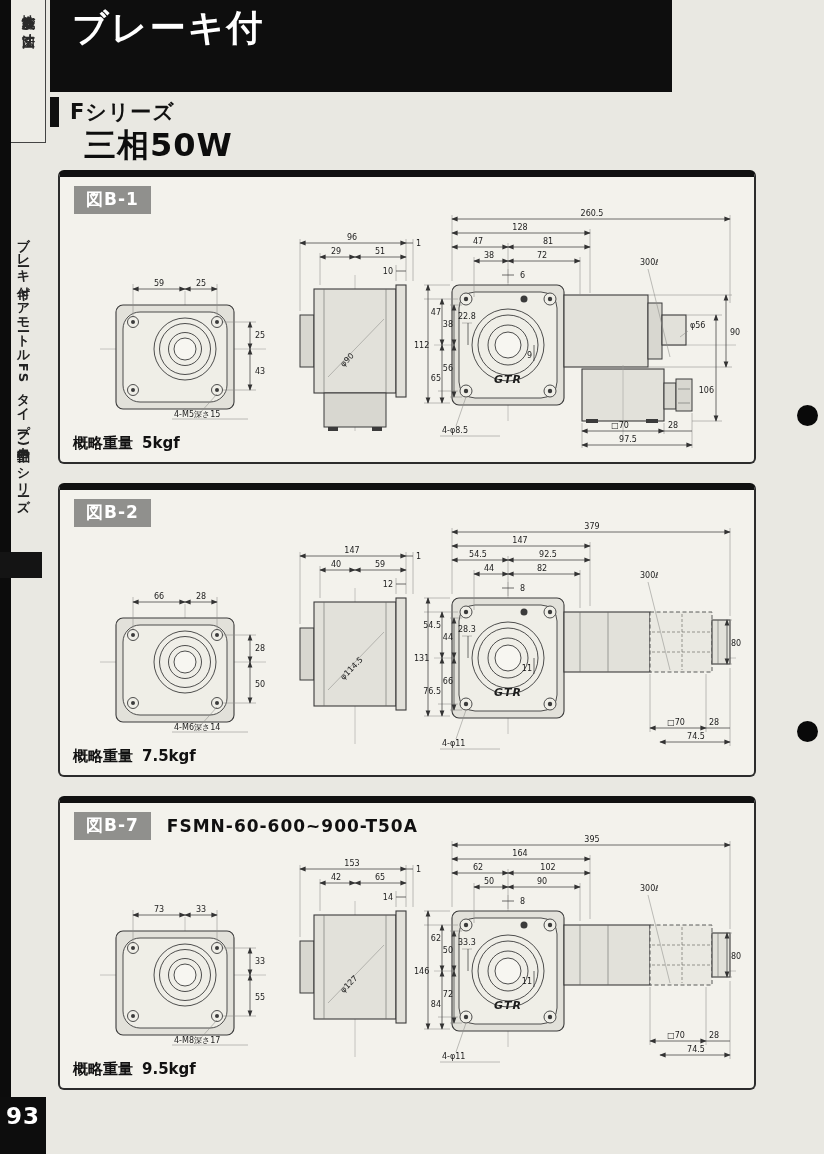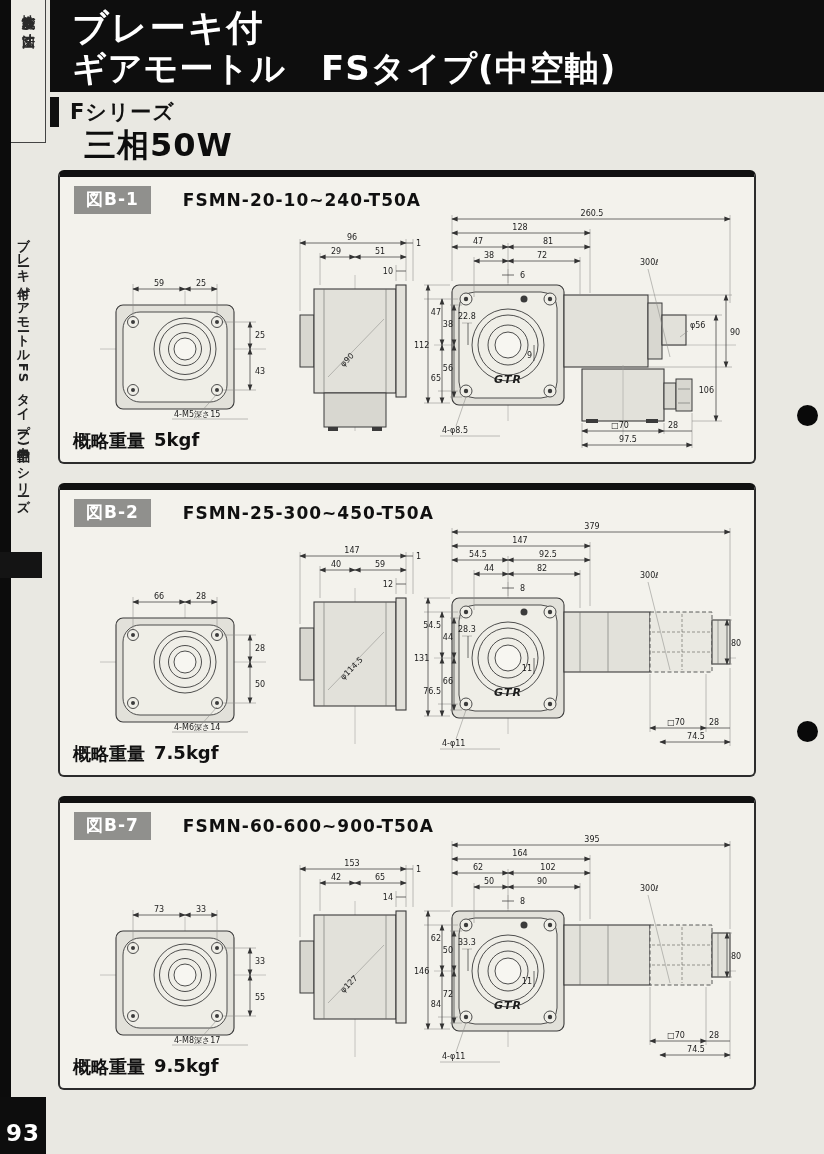--- a/index.html
+++ b/index.html
@@ -10,49 +10,49 @@
     color:#1a1a1a;
   }
   
   .left-strip{position:absolute;left:0;top:0;width:11px;height:1154px;background:#0c0c0c;}
   .corner-tab{
     position:absolute;left:11px;top:0;width:35px;height:143px;background:#edece6;
     border-right:1.5px solid #444;border-bottom:1.5px solid #444;box-sizing:border-box;
     display:flex;justify-content:center;padding-top:4px;
   }
   .corner-tab span{writing-mode:vertical-rl;font-size:13px;font-weight:bold;color:#2a2a2a;letter-spacing:1px;}
-  .banner{position:absolute;left:50px;top:0;width:774px;height:92px;background:#0e0e0e;color:#fff;}
+  .banner{position:absolute;left:50px;top:0;width:622px;height:92px;background:#0e0e0e;color:#fff;}
   .banner .l1{position:absolute;left:22px;top:4px;font-size:36px;font-weight:bold;letter-spacing:2px;}
   .banner .l2{position:absolute;left:22px;top:46px;font-size:34px;font-weight:bold;letter-spacing:1px;}
   .series-row{position:absolute;left:50px;top:97px;height:30px;display:flex;align-items:center;}
   .series-bar{width:9px;height:30px;background:#101010;margin-right:11px;}
   .series-label{font-size:21px;font-weight:bold;color:#111;letter-spacing:1px;}
   .section-title{position:absolute;left:84px;top:124px;font-size:32px;font-weight:bold;color:#0d0d0d;letter-spacing:1px;}
   .side-text{
     position:absolute;left:14px;top:228px;height:332px;
     writing-mode:vertical-rl;font-size:13px;font-weight:bold;color:#222;letter-spacing:1px;
   }
   .side-tab-black{position:absolute;left:0;top:552px;width:42px;height:26px;background:#141414;}
   .reg-dot{position:absolute;left:797px;width:21px;height:21px;border-radius:50%;background:#090909;}
   .reg-dot.d1{top:405px;} .reg-dot.d2{top:721px;}
   .page-num{
     position:absolute;left:0;top:1097px;width:46px;height:57px;background:#0d0d0d;color:#fff;
-    display:flex;justify-content:center;align-items:flex-start;padding-top:23px;box-sizing:border-box;
+    display:flex;justify-content:center;align-items:flex-start;padding-top:6px;box-sizing:border-box;
     font-size:23px;font-weight:bold;letter-spacing:1px;
   }
   
   #figures-area{position:absolute;left:58px;top:170px;width:698px;}
   .figure-box{
     position:relative;width:698px;height:294px;margin-bottom:19px;box-sizing:border-box;
     background:#f3f2ec;border:2px solid #2c2c2c;border-top:7px solid #111;border-radius:6px;
   }
-  .fig-header{position:absolute;top:9px;left:14px;display:flex;align-items:center;gap:32px;}
+  .fig-header{position:absolute;top:9px;left:14px;display:flex;align-items:center;gap:16px;}
   .fig-label{background:#90908d;color:#fff;font-weight:bold;font-size:17px;padding:2px 12px 3px;letter-spacing:1px;}
   .fig-model{font-size:17px;font-weight:bold;letter-spacing:1px;color:#101010;}
-  .fig-weight{position:absolute;left:13px;bottom:9px;font-size:18px;font-weight:bold;color:#111;display:flex;gap:9px;}
+  .fig-weight{position:absolute;left:13px;bottom:9px;font-size:15px;font-weight:bold;color:#111;display:flex;gap:9px;}
   .front-view{position:absolute;left:28px;top:90px;}
   .side-view{position:absolute;left:212px;top:52px;}
   .assembly-view{position:absolute;left:352px;top:30px;}
   .figure-box.variant-a .only-b{display:none;}
   .figure-box.variant-b .only-a{display:none;}
   
   svg .p {fill:#e2e1da;stroke:#3b3b3b;stroke-width:1.1;}
   svg .p2{fill:#d8d7d0;stroke:#3b3b3b;stroke-width:1;}
   svg .p3{fill:#efeee7;stroke:#3b3b3b;stroke-width:0.9;}
   svg .bore{fill:#f7f6f1;stroke:#3b3b3b;stroke-width:0.9;}
@@ -77,38 +77,36 @@
     </marker>
   </defs>
 </svg>
 
 <div class="left-strip"></div>
 <div class="corner-tab">
   <span>性能表及び寸法図</span>
 </div>
 <div class="banner">
   <div class="l1">ブレーキ付</div>
-  <div class="l2">ギアモートル　FSタイプ(中空軸)</div>
 </div>
 <div class="series-row">
   <div class="series-bar"></div>
   <div class="series-label">Fシリーズ</div>
 </div>
 <div class="section-title">三相50W</div>
 <div class="side-text">ブレーキ付ギアモートル FSタイプ(中空軸)・Fシリーズ</div>
 <div class="side-tab-black"></div>
 <div class="reg-dot d1"></div>
 <div class="reg-dot d2"></div>
 <div class="page-num">93</div>
 
 <div id="figures-area">
   <section class="figure-box variant-a">
     <div class="fig-header">
       <span class="fig-label">図B-1</span>
-      <span class="fig-model">FSMN-20-10~240-T50A</span>
     </div>
 
     <svg class="front-view" width="190" height="155" viewBox="0 0 190 155">
       <line class="c" x1="12" y1="82" x2="178" y2="82"></line>
       <line class="c" x1="97" y1="24" x2="97" y2="144"></line>
       <g>
         <rect class="p" x="28" y="38" width="118" height="104" rx="7"></rect>
         <rect class="p3" x="35" y="45" width="104" height="90" rx="17"></rect>
         <circle class="p3" cx="45" cy="55" r="5.5"></circle>
           <circle class="dot" cx="45" cy="55" r="2"></circle>
@@ -316,21 +314,20 @@
 
     <div class="fig-weight">
       <span>概略重量</span>
       <span>5kgf</span>
     </div>
   </section>
 
   <section class="figure-box variant-b">
     <div class="fig-header">
       <span class="fig-label">図B-2</span>
-      <span class="fig-model">FSMN-25-300~450-T50A</span>
     </div>
 
     <svg class="front-view" width="190" height="155" viewBox="0 0 190 155">
       <line class="c" x1="12" y1="82" x2="178" y2="82"></line>
       <line class="c" x1="97" y1="24" x2="97" y2="144"></line>
       <g>
         <rect class="p" x="28" y="38" width="118" height="104" rx="7"></rect>
         <rect class="p3" x="35" y="45" width="104" height="90" rx="17"></rect>
         <circle class="p3" cx="45" cy="55" r="5.5"></circle>
           <circle class="dot" cx="45" cy="55" r="2"></circle>

